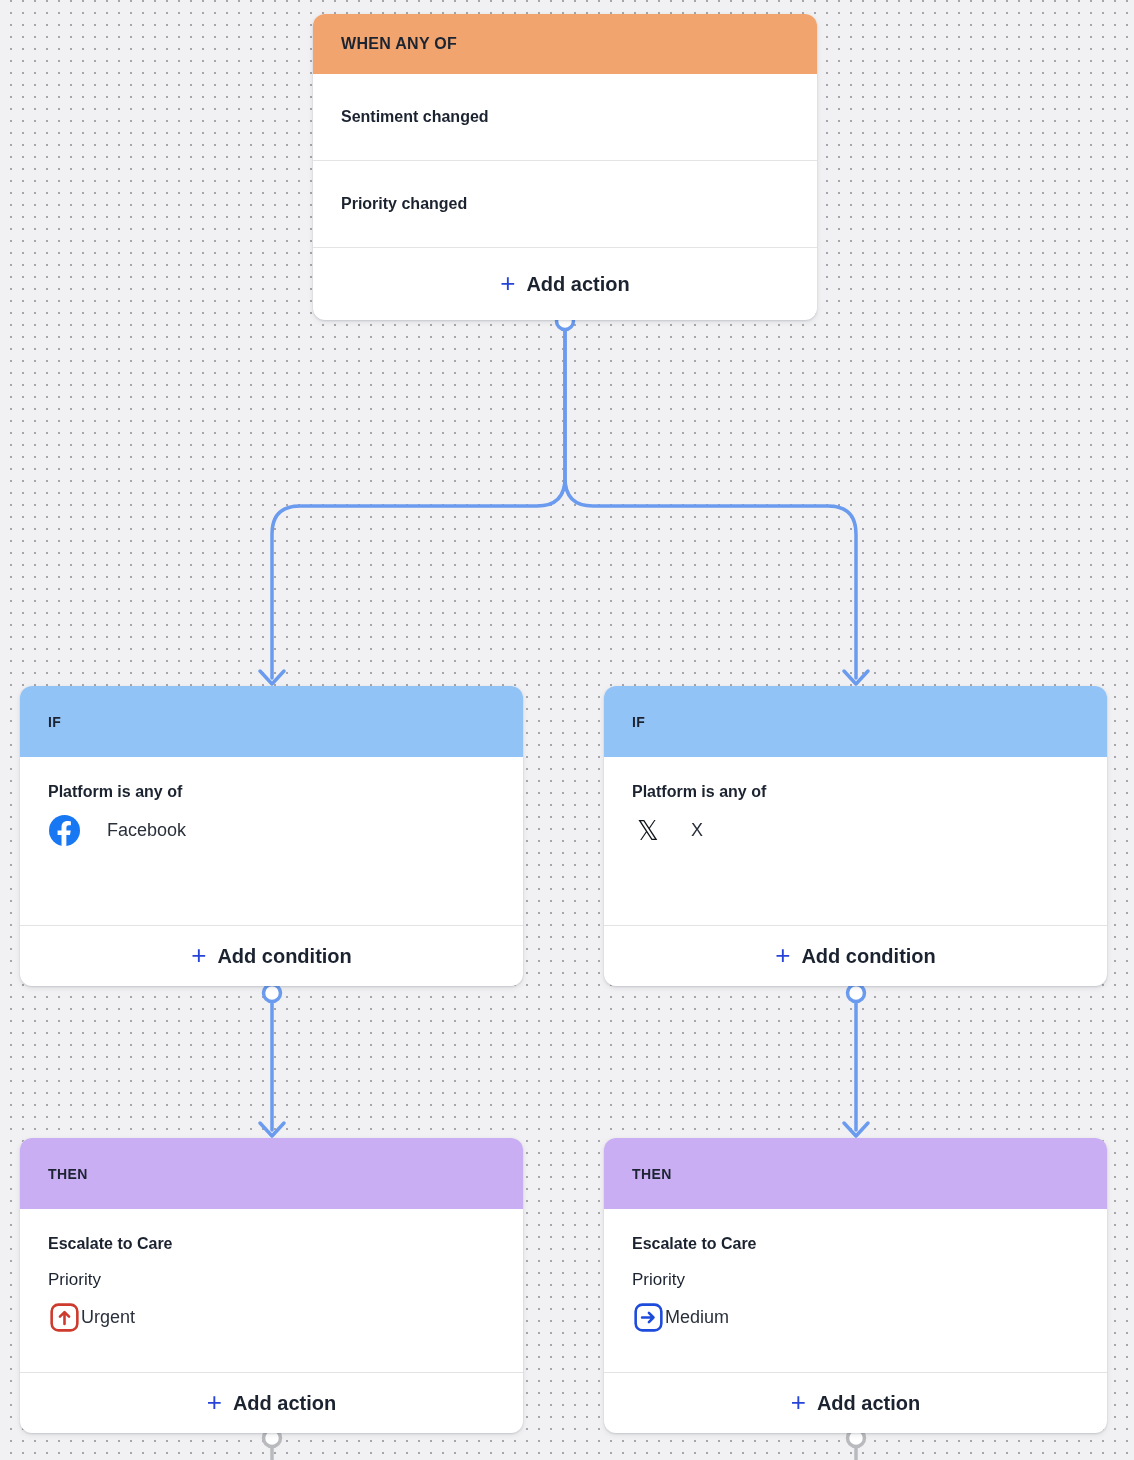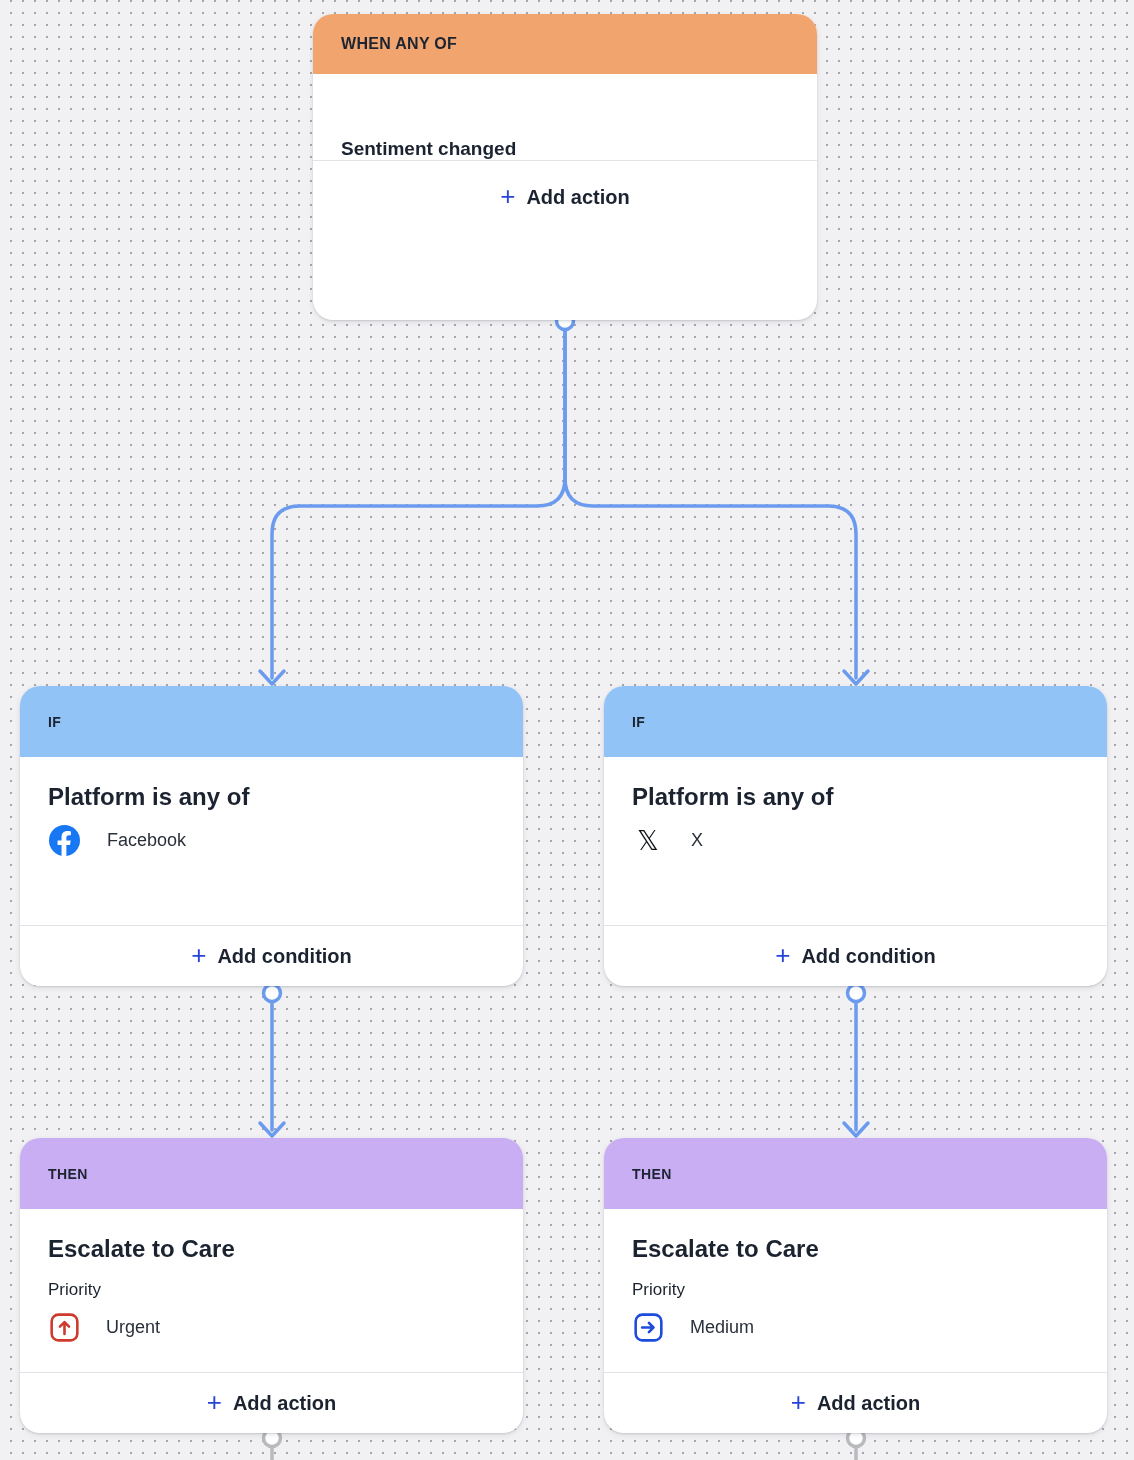--- a/index.html
+++ b/index.html
@@ -6,45 +6,45 @@
   body{
     width:1134px;height:1460px;position:relative;overflow:hidden;
     background-color:#F1F1F3;
     background-image:radial-gradient(#A5A5AB 1.1px, transparent 1.35px);
     background-size:12px 12px;background-position:5px 7px;
     font-family:"Liberation Sans","DejaVu Sans",sans-serif;
     color:#1C2330;
   }
   .connector-layer{position:absolute;left:0;top:0;width:1134px;height:1460px;pointer-events:none;}
   .card{
-    position:absolute;background:#fff;border-radius:20px;overflow:hidden;
+    position:absolute;background:#fff;border-radius:12px;overflow:hidden;
     box-shadow:0 1px 2px rgba(16,24,40,.14),0 2px 6px rgba(16,24,40,.08);
   }
   .card-header{
     height:60px;display:flex;align-items:center;padding:0 28px;
     font-weight:bold;font-size:17px;letter-spacing:.4px;color:#1C2431;
   }
   .card-header.small{height:71px;font-size:14px;}
   .trigger-row{
-    height:86px;display:flex;align-items:flex-end;padding:0 28px;
-    font-weight:bold;font-size:19px;border-bottom:1px solid #E3E3E6;color:#1C2330;
+    height:86px;display:flex;align-items:center;padding:0 28px;
+    font-weight:bold;font-size:16px;border-bottom:1px solid #E3E3E6;color:#1C2330;
   }
   .add-row{
     display:flex;align-items:center;justify-content:center;gap:11px;
     font-weight:bold;font-size:20px;color:#1C2330;cursor:pointer;
   }
   .trigger-add{height:72px;}
   .footer-add{position:absolute;left:0;right:0;bottom:0;height:60px;border-top:1px solid #E3E3E6;}
   .plus{color:#2744D9;font-size:26px;font-weight:400;line-height:1;margin-top:-3px;}
   .card-body{padding:0 28px;}
-  .body-title{font-weight:bold;font-size:24px;margin-top:26px;color:#1C2330;}
+  .body-title{font-weight:bold;font-size:16px;margin-top:26px;color:#1C2330;}
   .item-row{display:flex;align-items:center;gap:27px;margin-top:13px;font-size:18px;color:#2A303B;}
   .item-row .icon-wrap{width:32px;height:32px;display:flex;align-items:center;justify-content:center;}
   .field-label{font-weight:normal;font-size:17px;margin-top:17px;color:#1C2330;}
-  .value-row{display:flex;align-items:center;gap:27px;margin-top:13px;font-size:18px;color:#2A303B;padding-left:2px;}
+  .value-row{display:flex;align-items:center;gap:2px;margin-top:13px;font-size:18px;color:#2A303B;padding-left:2px;}
   .x-glyph{font-family:"DejaVu Sans",sans-serif;font-size:27px;line-height:1;color:#0F1419;}
 </style>
 </head>
 <body>
 
 <svg class="connector-layer" width="1134" height="1460" viewBox="0 0 1134 1460">
   <g stroke="#6B9BEF" stroke-width="3.5" fill="none" stroke-linecap="round" stroke-linejoin="round">
     <path d="M565 330 V478 Q565 506 537 506 H300 Q272 506 272 534 V678"></path>
     <path d="M260 671 L272 684 L284 671"></path>
     <path d="M565 330 V478 Q565 506 593 506 H828 Q856 506 856 534 V678"></path>
@@ -64,20 +64,23 @@
   <circle cx="272" cy="1438" r="8.5" fill="#fff" stroke="#B9BABE" stroke-width="3.5"></circle>
   <circle cx="856" cy="1438" r="8.5" fill="#fff" stroke="#B9BABE" stroke-width="3.5"></circle>
 </svg>
 
 <div class="card" style="left:313px;top:14px;width:504px;height:306px;">
   <div class="card-header" style="background:#F2A46F;font-size:16px;letter-spacing:.3px;">
     <span>WHEN ANY OF</span>
   </div>
   <div class="trigger-row">
     <span>Sentiment changed</span>
+  </div>
+  <div class="trigger-row">
+    <span>Priority changed</span>
   </div>
   <div class="add-row trigger-add">
     <span class="plus">+</span>
     <span>Add action</span>
   </div>
 </div>
 
 <div class="card" style="left:20px;top:686px;width:503px;height:300px;">
   <div class="card-header small" style="background:#92C3F6;">
     <span>IF</span>

